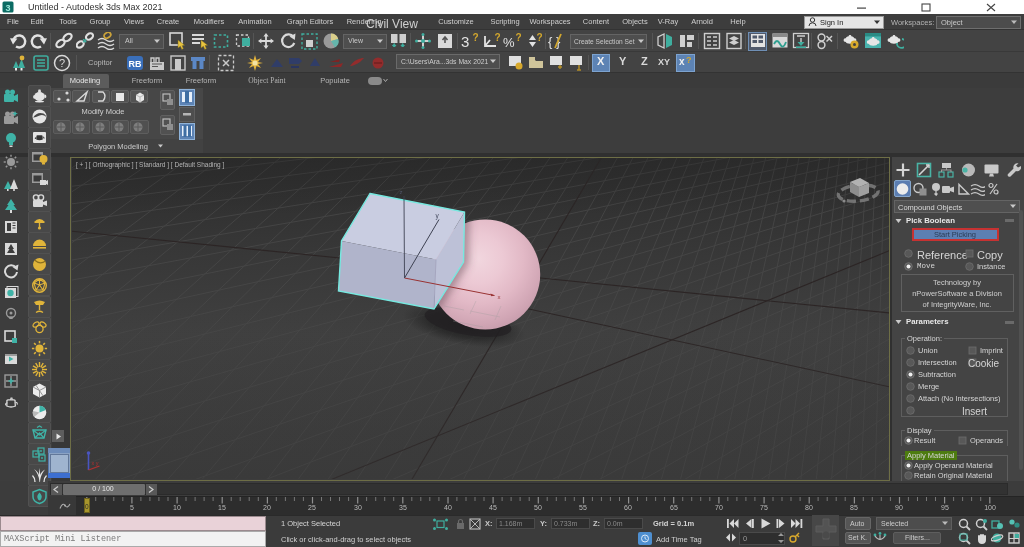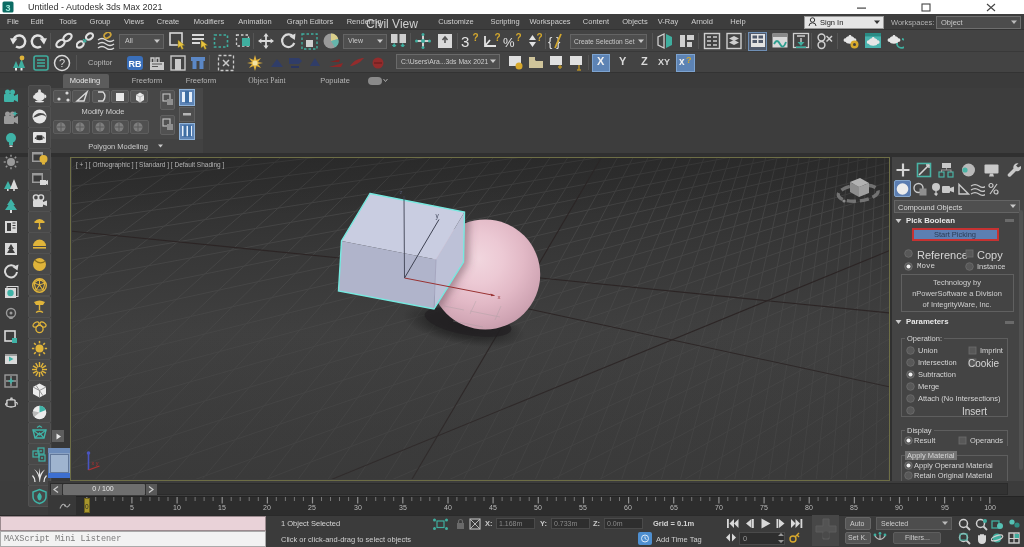--- a/index.html
+++ b/index.html
@@ -975,21 +975,21 @@
 <svg style="position:absolute;left:903.5px;top:436px;" width="9" height="9" viewBox="0 0 9 9">
     <circle cx="4.5" cy="4.5" r="3.8" fill="#585858" stroke="#777" stroke-width="0.8"></circle>
     <circle cx="4.5" cy="4.5" r="2" fill="#f0f0f0"></circle>
   </svg>
 <div class="txt" style="left:914px;top:436px;font-size:7.5px;color:#d5d5d5;">Result</div>
 <svg style="position:absolute;left:958px;top:436px;" width="9" height="9" viewBox="0 0 9 9">
     <rect x="1" y="1" width="7" height="7" fill="#585858" stroke="#6e6e6e" stroke-width="0.8"></rect>
   </svg>
 <div class="txt" style="left:970px;top:436px;font-size:7.5px;color:#d5d5d5;">Operands</div>
 <div class="abs" style="left:901px;top:455px;width:107px;height:26px;border:1px solid #5e5e5e;border-bottom:none;"></div>
-<div class="txt" style="left:905px;top:451px;font-size:7.5px;color:#d5d5d5;background:#737373;padding:0 2px;">Apply Material</div>
+<div class="txt" style="left:905px;top:451px;font-size:7.5px;color:#d5d5d5;background:#4d7c0f;padding:0 2px;">Apply Material</div>
 <svg style="position:absolute;left:903.5px;top:460.5px;" width="9" height="9" viewBox="0 0 9 9">
     <circle cx="4.5" cy="4.5" r="3.8" fill="#585858" stroke="#777" stroke-width="0.8"></circle>
     <circle cx="4.5" cy="4.5" r="2" fill="#f0f0f0"></circle>
   </svg>
 <div class="txt" style="left:914px;top:460.5px;font-size:7.5px;color:#d5d5d5;">Apply Operand Material</div>
 <svg style="position:absolute;left:903.5px;top:470.5px;" width="9" height="9" viewBox="0 0 9 9">
     <circle cx="4.5" cy="4.5" r="3.8" fill="#585858" stroke="#6e6e6e" stroke-width="0.8"></circle>
   </svg>
 <div class="txt" style="left:914px;top:470.5px;font-size:7.5px;color:#d5d5d5;">Retain Original Material</div>
 <div class="abs" style="left:1018.5px;top:210px;width:4px;height:260px;background:#515151;border-radius:2px;"></div>

